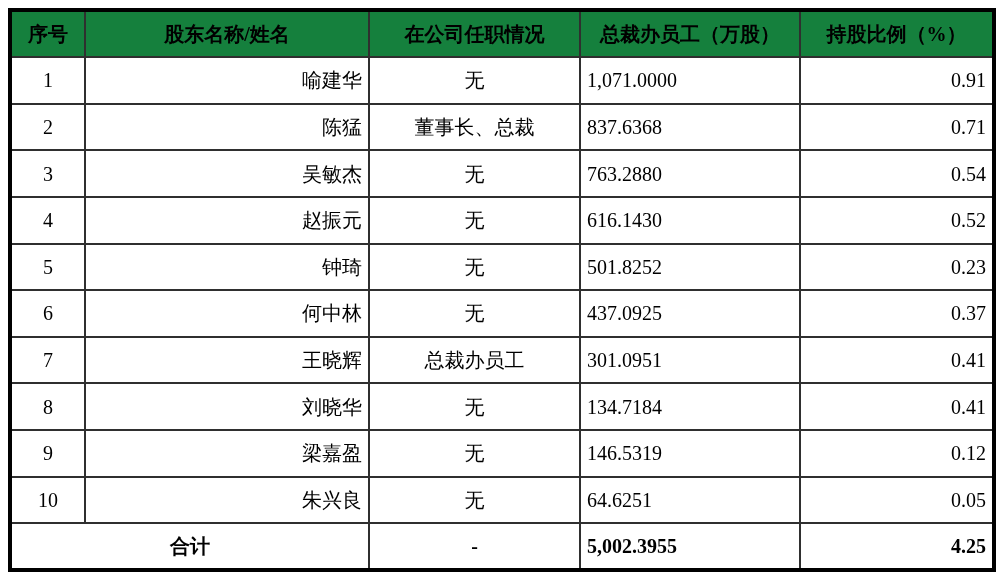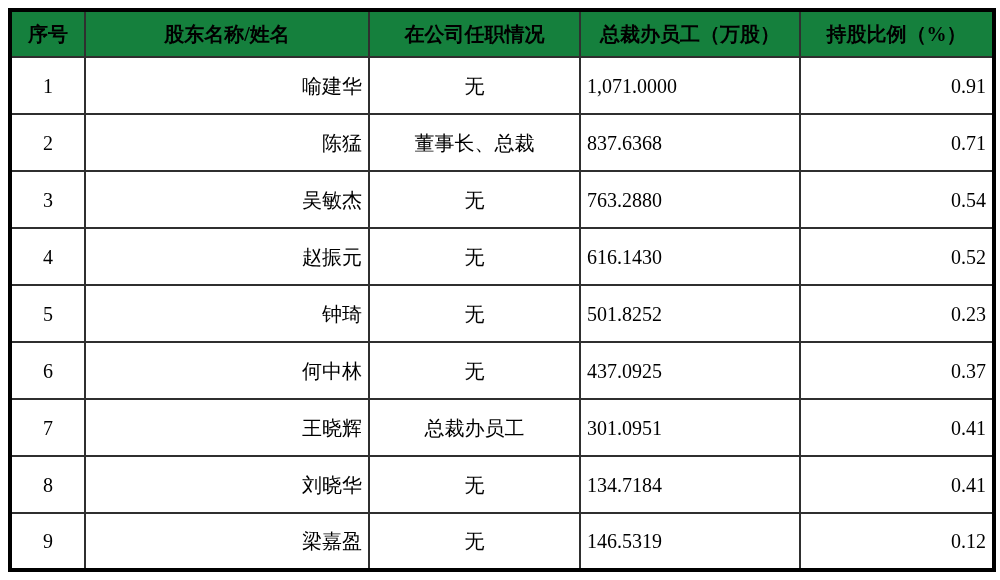--- a/index.html
+++ b/index.html
@@ -133,15 +133,28 @@
           <td class="c-shares">134.7184</td>
           <td class="c-ratio">0.41</td>
         </tr>
         <tr>
           <td class="c-index">9</td>
           <td class="c-name">梁嘉盈</td>
           <td class="c-position">无</td>
           <td class="c-shares">146.5319</td>
           <td class="c-ratio">0.12</td>
         </tr>
+        <tr>
+          <td class="c-index">10</td>
+          <td class="c-name">朱兴良</td>
+          <td class="c-position">无</td>
+          <td class="c-shares">64.6251</td>
+          <td class="c-ratio">0.05</td>
+        </tr>
+        <tr class="total-row">
+          <td class="c-total-label" colspan="2">合计</td>
+          <td class="c-position">-</td>
+          <td class="c-shares">5,002.3955</td>
+          <td class="c-ratio">4.25</td>
+        </tr>
       </tbody>
   </table>
 </div>
 
 </body></html>

